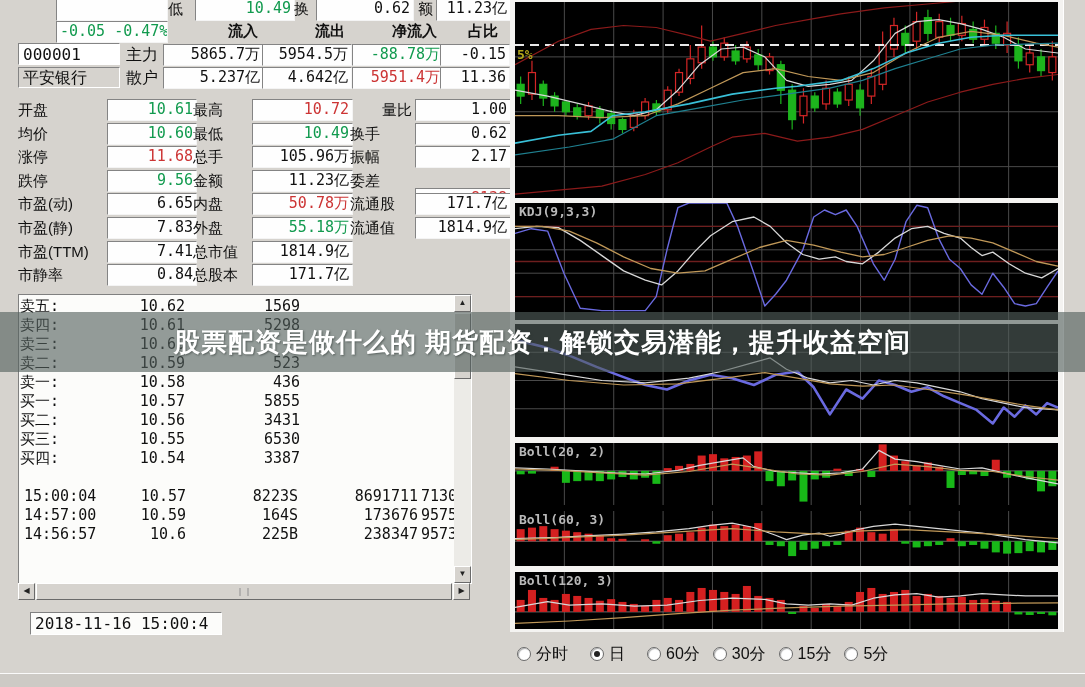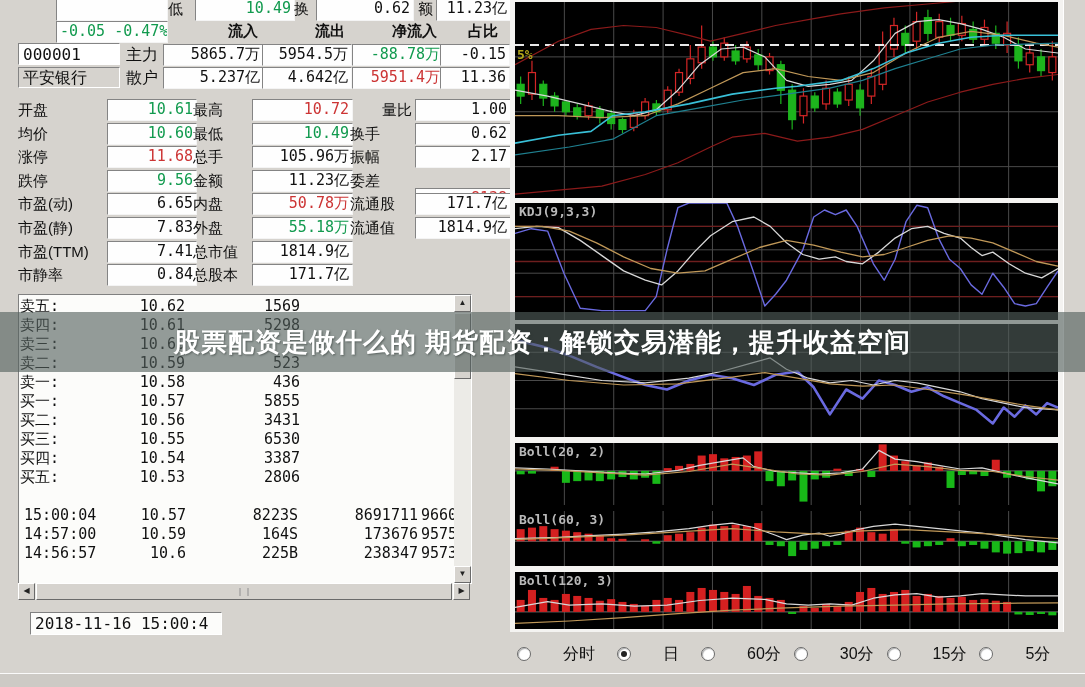--- a/index.html
+++ b/index.html
@@ -62,21 +62,21 @@
              font-size:13px;font-weight:bold;z-index:3;}
 
   
   #period-row{left:517px;top:644px;height:20px;display:flex;align-items:center;}
   .radio-item{display:flex;align-items:center;margin-right:13px;cursor:default;}
   .radio-circle{width:12px;height:12px;border-radius:50%;background:#fff;
                 border:1px solid #6a6a6a;box-shadow:inset 1px 1px 1px #b0b0b0;
                 margin-right:5px;position:relative;flex:none;}
   .radio-circle.sel:after{content:"";position:absolute;left:3px;top:3px;width:6px;height:6px;
                 border-radius:50%;background:#222;}
-  .radio-label{font-size:16px;color:#101010;white-space:nowrap;margin-left:27px;}
+  .radio-label{font-size:16px;color:#101010;white-space:nowrap;}
 
   #bottom-strip{left:0;top:673px;width:1085px;height:14px;background:#cdcac5;border-top:1px solid #fafafa;}
 
   
   #banner{left:0;top:312px;width:1085px;height:60px;z-index:50;
           display:flex;align-items:center;justify-content:center;}
   #banner-text{color:#fff;font-size:26px;font-weight:bold;letter-spacing:1px;
                text-shadow:1px 1px 2px rgba(40,50,46,.55);white-space:nowrap;}
 </style>
 </head>
@@ -169,23 +169,22 @@
       <div id="ob-rows" style="position:absolute;left:1px;top:2px;right:18px;">
           <div class="ob-row"><span class="obc1">卖五:</span><span class="obc2">10.62</span><span class="obc3">1569</span></div>
           <div class="ob-row"><span class="obc1">卖四:</span><span class="obc2">10.61</span><span class="obc3">5298</span></div>
           <div class="ob-row"><span class="obc1">卖三:</span><span class="obc2">10.60</span><span class="obc3"></span></div>
           <div class="ob-row"><span class="obc1">卖二:</span><span class="obc2">10.59</span><span class="obc3">523</span></div>
           <div class="ob-row"><span class="obc1">卖一:</span><span class="obc2">10.58</span><span class="obc3">436</span></div>
           <div class="ob-row"><span class="obc1">买一:</span><span class="obc2">10.57</span><span class="obc3">5855</span></div>
           <div class="ob-row"><span class="obc1">买二:</span><span class="obc2">10.56</span><span class="obc3">3431</span></div>
           <div class="ob-row"><span class="obc1">买三:</span><span class="obc2">10.55</span><span class="obc3">6530</span></div>
           <div class="ob-row"><span class="obc1">买四:</span><span class="obc2">10.54</span><span class="obc3">3387</span></div>
-          <div class="ob-row"><span class="obc1">买五:</span><span class="obc2">10.53</span><span class="obc3">2806</span></div>
           <div class="ob-row"><span class="obc1"></span></div>
-          <div class="ob-row"><span class="tkc1">15:00:04</span><span class="tkc2">10.57</span><span class="tkc3">8223S</span><span class="tkc4">8691711</span><span class="tkc5">9660</span></div>
+          <div class="ob-row"><span class="tkc1">15:00:04</span><span class="tkc2">10.57</span><span class="tkc3">8223S</span><span class="tkc4">8691711</span><span class="tkc5">7130</span></div>
           <div class="ob-row"><span class="tkc1">14:57:00</span><span class="tkc2">10.59</span><span class="tkc3">164S</span><span class="tkc4">173676</span><span class="tkc5">9575</span></div>
           <div class="ob-row"><span class="tkc1">14:56:57</span><span class="tkc2">10.6</span><span class="tkc3">225B</span><span class="tkc4">238347</span><span class="tkc5">9573</span></div>
         </div>
       <div class="vscroll">
         <div class="sbtn" style="top:0;left:0;">▲</div>
         <div class="sthumb" style="top:18px;left:0;width:17px;height:66px;">
             <div class="grip"></div>
           </div>
         <div class="sbtn" style="bottom:0;left:0;">▼</div>
       </div>

